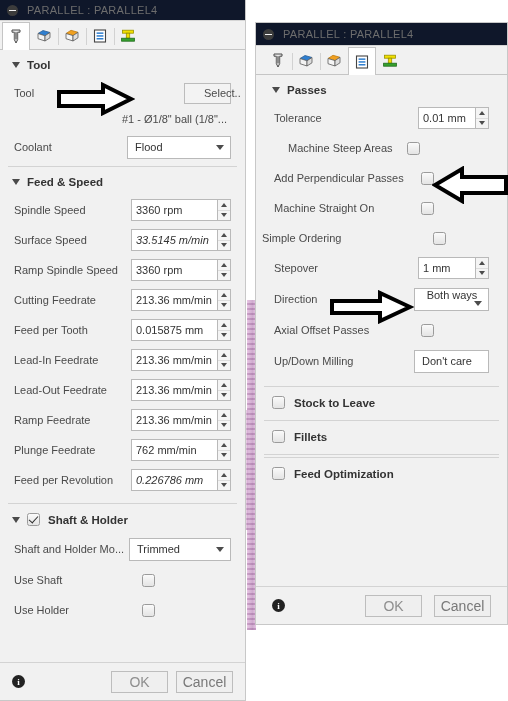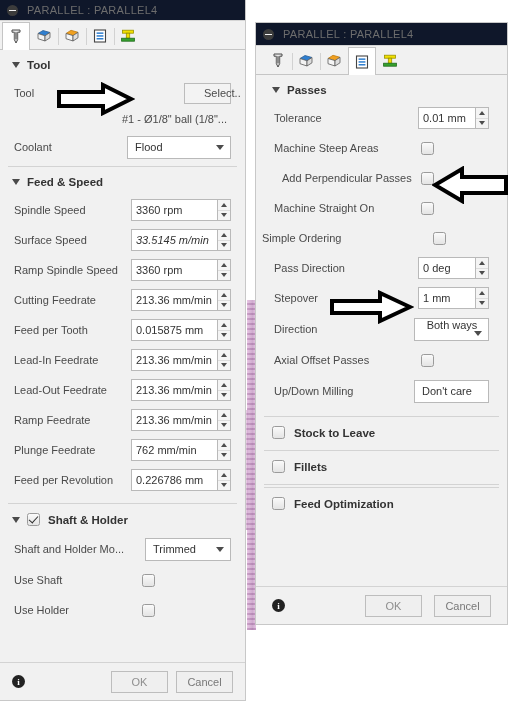--- a/index.html
+++ b/index.html
@@ -173,21 +173,21 @@
   }
   .info-icon{
     width:13px;height:13px;border-radius:50%;background:#222;color:#fff;
     font-size:9px;font-weight:bold;display:flex;align-items:center;justify-content:center;
     font-family:"Liberation Serif",serif;
   }
   .footer .btns{margin-left:auto;display:flex;gap:8px;}
   .btn{
     width:57px;height:22px;box-sizing:border-box;
     border:1px solid #bdbdbd;background:#efefef;
-    font-size:11px;color:#8e8e8e;
+    font-size:14px;color:#8e8e8e;
     display:flex;align-items:center;justify-content:center;
     font-family:inherit;
   }
   .btn.cancel{color:#787878;}
 
   
   .anno{position:absolute;pointer-events:none;}
   
   .vscroll{
     position:absolute;right:0;top:0;width:5px;height:100%;background:#f1f1f1;
@@ -417,21 +417,21 @@
                 <i class="sp-down"></i>
               </div>
             </span>
       </span>
         </span>
     </div>
     <div class="row">
       <span class="lbl">Feed per Revolution</span>
       <span class="ctl">
           <span class="spin-wrap">
-        <span class="spin-field" style="width:86px;">0.226786 mm</span>
+        <span class="spin-field" style="width:86px;font-style:italic;">0.226786 mm</span>
         <span class="spin-btns">
               <div>
                 <i class="sp-up"></i>
               </div>
               <div>
                 <i class="sp-down"></i>
               </div>
             </span>
       </span>
         </span>
@@ -440,21 +440,21 @@
     <div class="sec-divider" style="margin-top:8px;"></div>
 
     <div class="section-head">
       <span class="caret"></span>
       <span class="chk checked" style="margin-right:8px;"></span>
       <span>Shaft &amp; Holder</span>
     </div>
     <div class="row" style="height:32px;">
       <span class="lbl">Shaft and Holder Mo...</span>
       <span class="ctl">
-        <span class="combo" style="width:86px;">
+        <span class="combo" style="width:102px;">
           <span>Trimmed</span>
           <span class="cb-arrow"></span>
         </span>
       </span>
     </div>
     <div class="row">
       <span class="lbl">Use Shaft</span>
       <span class="ctl" style="margin-right:76px;">
         <span class="chk"></span>
       </span>
@@ -540,61 +540,45 @@
                 <i class="sp-up"></i>
               </div>
               <div>
                 <i class="sp-down"></i>
               </div>
             </span>
       </span>
         </span>
     </div>
 
-    <div class="row" style="padding:0 18px;">
+    <div class="row" style="padding:0 32px;">
       <span class="lbl">Machine Steep Areas</span>
       <span class="ctl" style="margin-right:55px;">
           <span class="chk"></span>
         </span>
     </div>
-    <div class="row" style="padding:0 18px;margin-left:8px;">
+    <div class="row" style="padding:0 18px;">
       <span class="lbl">Add Perpendicular Passes</span>
       <span class="ctl" style="margin-right:55px;">
           <span class="chk"></span>
         </span>
     </div>
     <div class="row" style="padding:0 18px;">
       <span class="lbl">Machine Straight On</span>
       <span class="ctl" style="margin-right:55px;">
           <span class="chk"></span>
         </span>
     </div>
     <div class="row" style="padding:0 6px;">
       <span class="lbl">Simple Ordering</span>
       <span class="ctl" style="margin-right:55px;">
           <span class="chk"></span>
         </span>
     </div>
 
-    <div class="row" style="padding:0 18px;">
-      <span class="lbl">Pass Direction</span>
-      <span class="ctl">
-          <span class="spin-wrap">
-        <span class="spin-field" style="width:57px;">0 deg</span>
-        <span class="spin-btns">
-              <div>
-                <i class="sp-up"></i>
-              </div>
-              <div>
-                <i class="sp-down"></i>
-              </div>
-            </span>
-      </span>
-        </span>
-    </div>
     <div class="row" style="padding:0 18px;">
       <span class="lbl">Stepover</span>
       <span class="ctl">
           <span class="spin-wrap">
         <span class="spin-field" style="width:57px;">1 mm</span>
         <span class="spin-btns">
               <div>
                 <i class="sp-up"></i>
               </div>
               <div>

